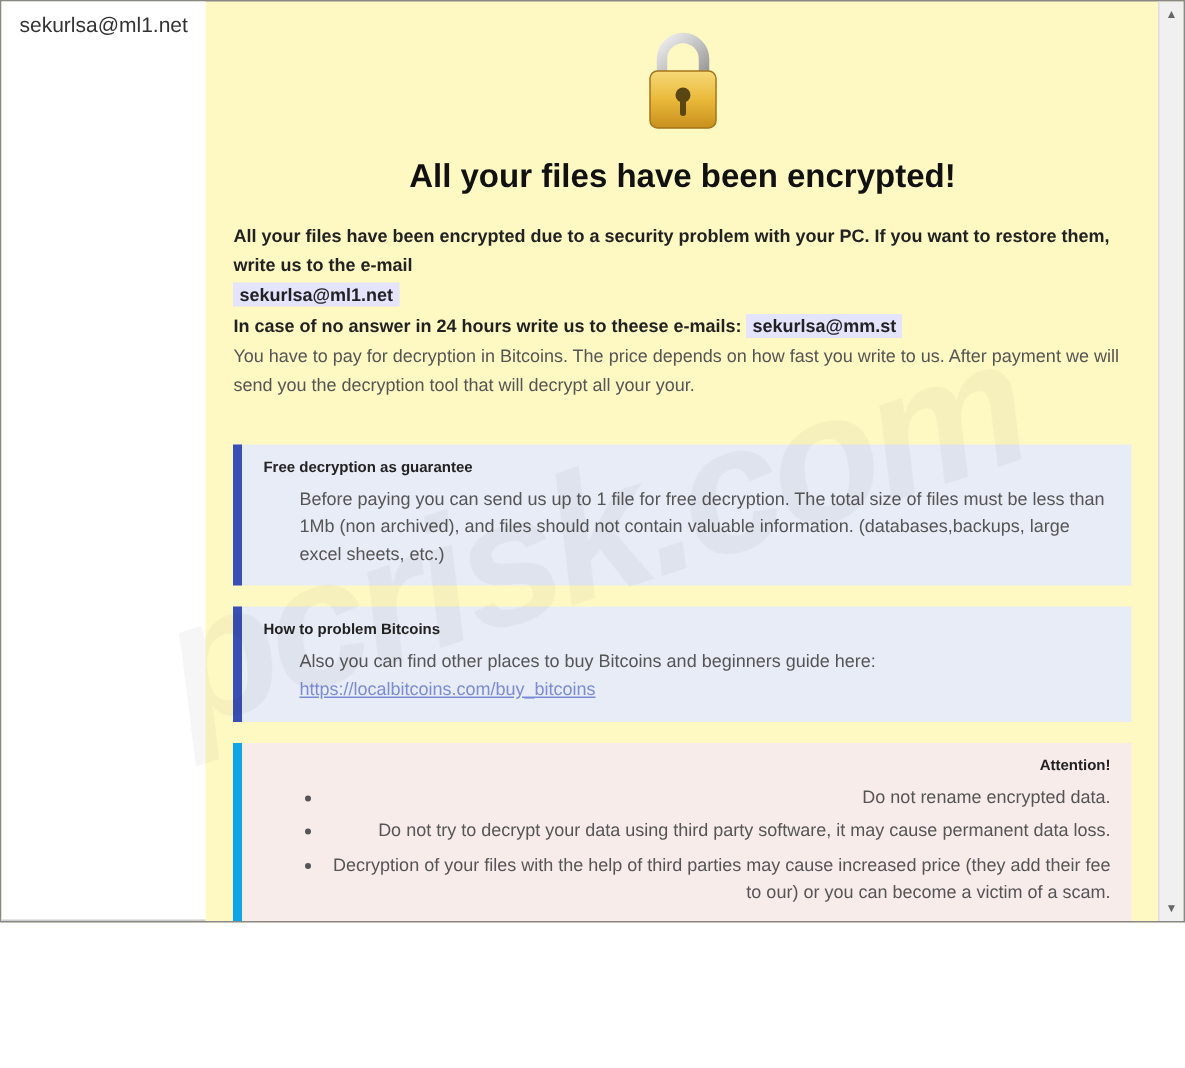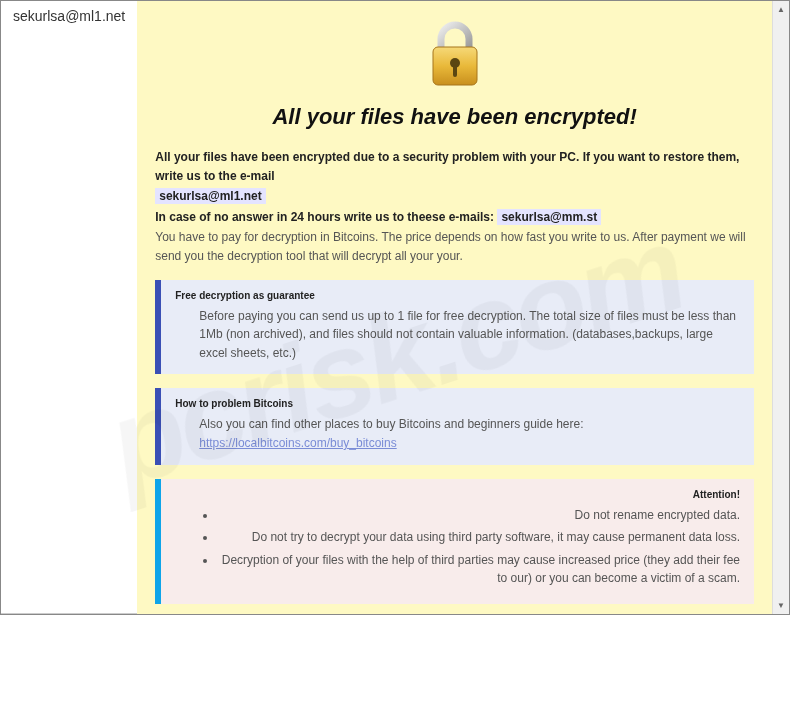--- a/index.html
+++ b/index.html
@@ -55,24 +55,23 @@
     .hero { text-align: center; margin-bottom: 18px; }
     .lock-icon {
       display: inline-block;
       margin: 8px auto 6px auto;
     }
     .main-title {
       font-size: 22px;
       font-weight: bold;
       color: #111;
       margin-top: 4px;
-      font-style: italic;
     }
     .intro-block {
-      margin-bottom: 14px;
+      margin-bottom: 30px;
       line-height: 1.55;
     }
     .intro-line { margin-bottom: 2px; }
     .bold { font-weight: bold; color: #222; }
     .hilite {
       background: #e4e4ff;
       padding: 1px 4px;
       font-weight: bold;
       color: #222;
     }

